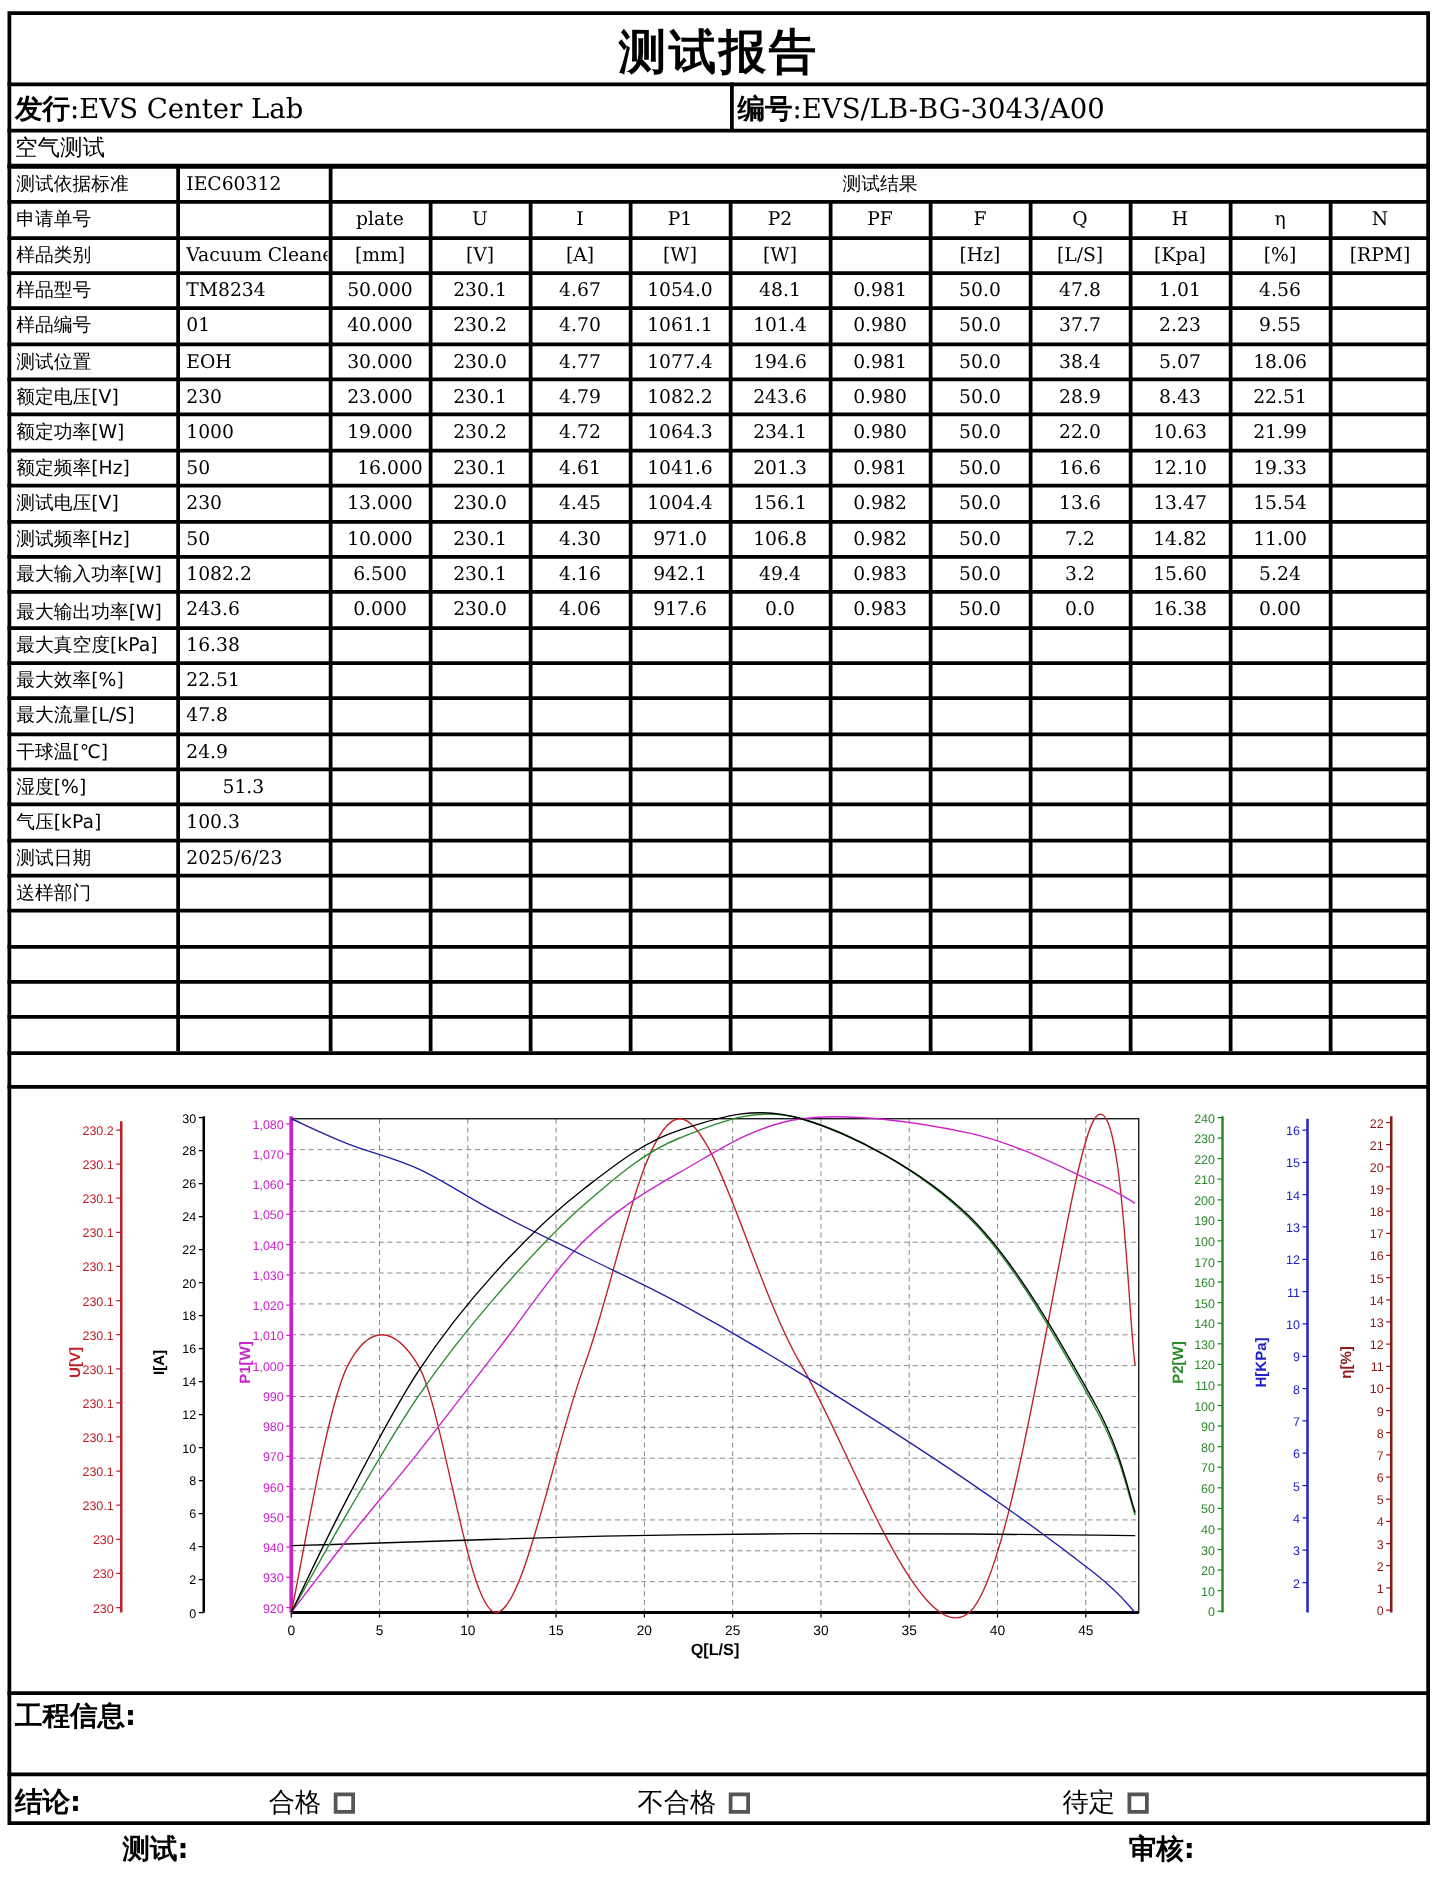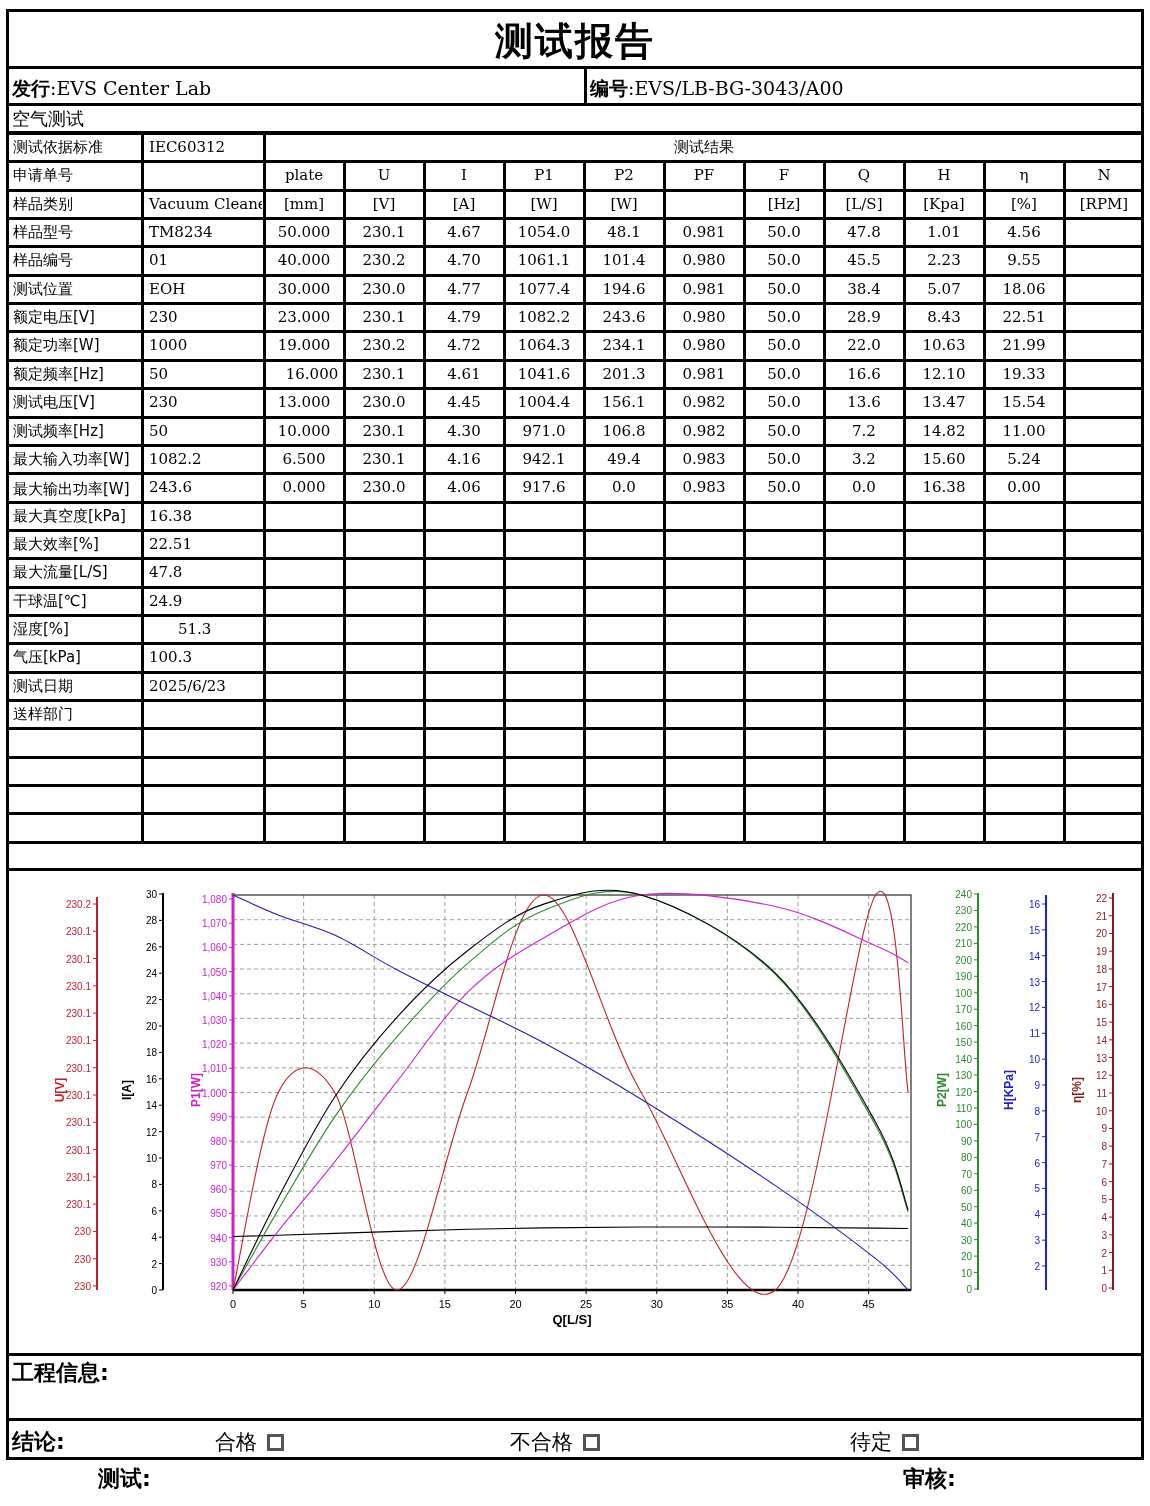--- a/index.html
+++ b/index.html
@@ -2,21 +2,21 @@
 <html><head>
 <meta charset="utf-8">
 <style>
   * { box-sizing: border-box; margin: 0; padding: 0; }
   body { width: 1150px; height: 1506px; background: #fff; position: relative; font-family: "DejaVu Serif", "Liberation Serif", serif; color: #000; overflow: hidden; }
   .abs { position: absolute; }
   .frame { position: absolute; left: 6px; top: 9px; width: 1138px; height: 1451px; border: 3px solid #000; }
   .hline { position: absolute; background: #000; height: 3px; }
   .vline { position: absolute; background: #000; width: 3px; }
   .title { position: absolute; left: 6px; top: 12px; width: 1138px; height: 56px; text-align: center; font-family: "DejaVu Sans", sans-serif; font-weight: bold; font-size: 38px; line-height: 58px; letter-spacing: 2px; }
-  .hdr { position: absolute; font-size: 19px; line-height: 38px; white-space: nowrap; }
+  .hdr { position: absolute; font-size: 22px; line-height: 38px; white-space: nowrap; }
   .hdr b { font-family: "DejaVu Sans", sans-serif; font-weight: bold; }
   .section { position: absolute; font-family: "DejaVu Sans", sans-serif; font-size: 18px; line-height: 26px; }
   .cell { position: absolute; font-size: 15px; white-space: nowrap; overflow: hidden; display: flex; align-items: center; }
   .cell.c { justify-content: center; }
   .cell.l { padding-left: 5px; }
   .cell.label { font-family: "DejaVu Sans", sans-serif; font-size: 15px; }
   .footer-label { position: absolute; font-family: "DejaVu Sans", sans-serif; font-weight: bold; font-size: 22px; }
   .chk-label { position: absolute; font-family: "DejaVu Sans", sans-serif; font-size: 21px; display: flex; align-items: center; gap: 10px; }
   .chkbox { width: 17px; height: 17px; border: 3px solid #555; display: inline-block; }
   svg text { font-family: "Liberation Sans", sans-serif; }
@@ -153,21 +153,21 @@
     <div class="cell c" style="left:906px;top:219px;width:76px;height:26px;">1.01</div>
     <div class="cell c" style="left:986px;top:219px;width:76px;height:26px;">4.56</div>
     <div class="cell c" style="left:1066px;top:219px;width:76px;height:26px;"></div>
     <div class="cell c" style="left:266px;top:247px;width:76px;height:26px;">40.000</div>
     <div class="cell c" style="left:346px;top:247px;width:76px;height:26px;">230.2</div>
     <div class="cell c" style="left:426px;top:247px;width:76px;height:26px;">4.70</div>
     <div class="cell c" style="left:506px;top:247px;width:76px;height:26px;">1061.1</div>
     <div class="cell c" style="left:586px;top:247px;width:76px;height:26px;">101.4</div>
     <div class="cell c" style="left:666px;top:247px;width:76px;height:26px;">0.980</div>
     <div class="cell c" style="left:746px;top:247px;width:76px;height:26px;">50.0</div>
-    <div class="cell c" style="left:826px;top:247px;width:76px;height:26px;">45.5</div>
+    <div class="cell c" style="left:826px;top:247px;width:76px;height:26px;">37.7</div>
     <div class="cell c" style="left:906px;top:247px;width:76px;height:26px;">2.23</div>
     <div class="cell c" style="left:986px;top:247px;width:76px;height:26px;">9.55</div>
     <div class="cell c" style="left:1066px;top:247px;width:76px;height:26px;"></div>
     <div class="cell c" style="left:266px;top:276px;width:76px;height:26px;">30.000</div>
     <div class="cell c" style="left:346px;top:276px;width:76px;height:26px;">230.0</div>
     <div class="cell c" style="left:426px;top:276px;width:76px;height:26px;">4.77</div>
     <div class="cell c" style="left:506px;top:276px;width:76px;height:26px;">1077.4</div>
     <div class="cell c" style="left:586px;top:276px;width:76px;height:26px;">194.6</div>
     <div class="cell c" style="left:666px;top:276px;width:76px;height:26px;">0.981</div>
     <div class="cell c" style="left:746px;top:276px;width:76px;height:26px;">50.0</div>

